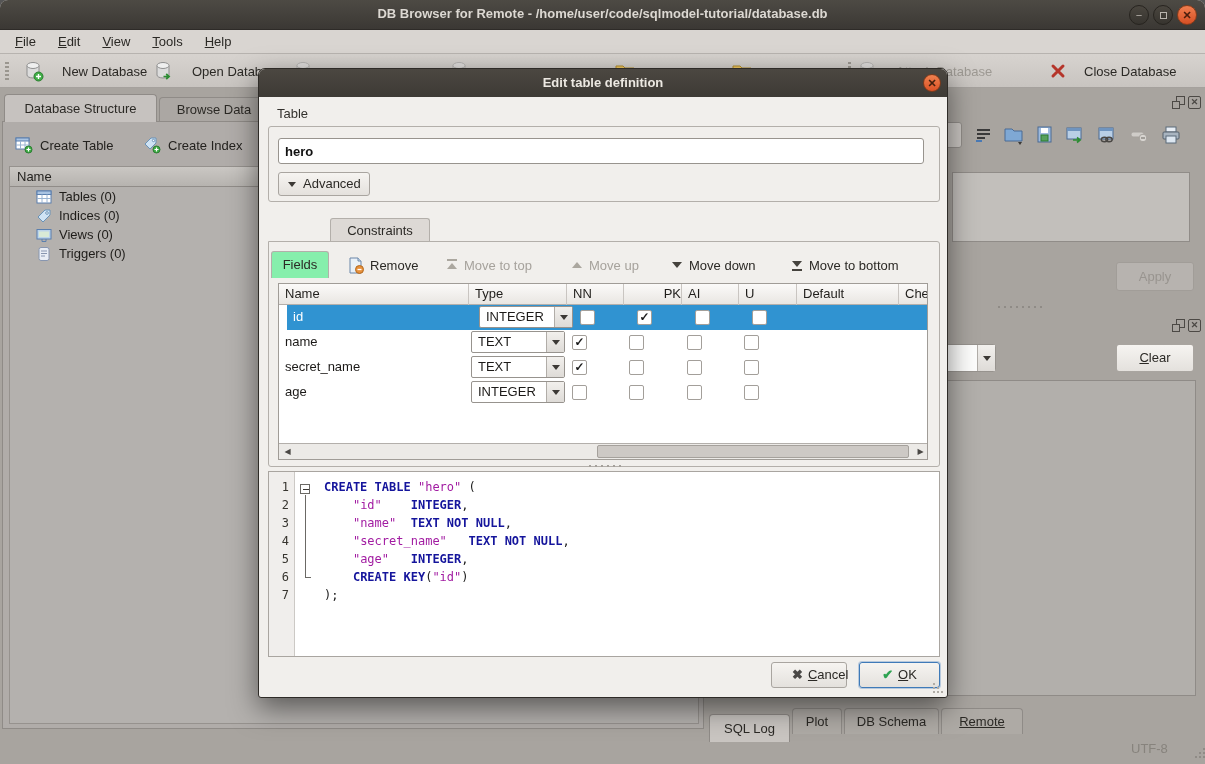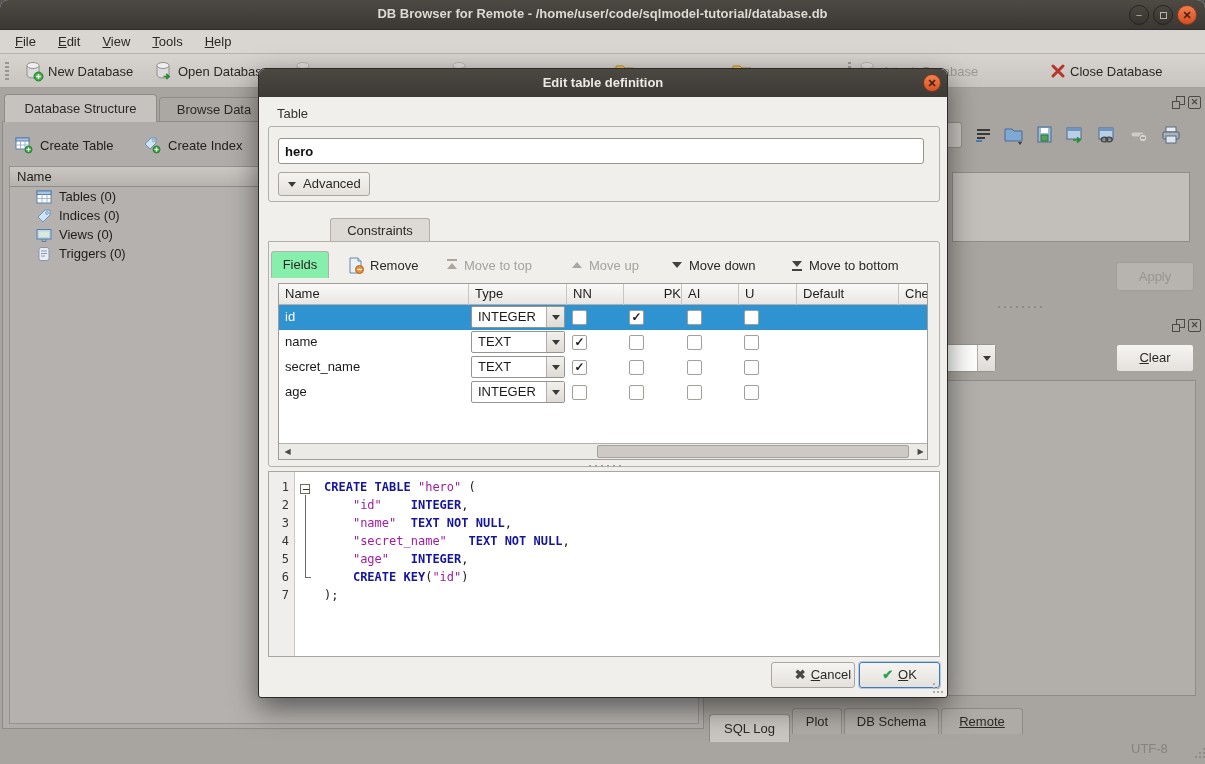--- a/index.html
+++ b/index.html
@@ -22,21 +22,21 @@
 
   .menubar { position:absolute; left:0; top:30px; width:100%; height:24px;
     background:#d9d5d1; border-bottom:1px solid #b7b3af; display:flex; align-items:center; padding-left:4px; }
   .menu-item { padding:3px 11px; color:#2b2925; }
   .menu-item u { text-decoration:underline; }
 
   .toolbar { position:absolute; left:0; top:54px; width:100%; height:34px;
     background:linear-gradient(#d7d3cf,#c8c4c0); border-bottom:1px solid #a5a19d; }
   .tb-handle { position:absolute; left:5px; top:8px; width:4px; height:18px;
     background:repeating-linear-gradient(#9a968f 0 2px, transparent 2px 4px); }
-  .tb-item { position:absolute; top:5px; height:24px; display:flex; align-items:center; gap:4px;
+  .tb-item { position:absolute; top:5px; height:24px; display:flex; align-items:center; gap:18px;
     color:#2b2925; white-space:nowrap; }
   .tb-item.disabled { color:#9d9993; }
   .tb-item.disabled svg { opacity:.45; filter:grayscale(1); }
   .tb-sep { position:absolute; top:8px; width:3px; height:18px;
     background:repeating-linear-gradient(#9a968f 0 2px, transparent 2px 4px); }
   .ti-new-database { left:22px; } .ti-open-database { left:152px; }
   .ti-write-changes { left:292px; } .ti-revert-changes { left:448px; }
   .ti-open-project { left:614px; } .ti-save-project { left:731px; }
   .ti-attach-database { left:856px; } .ti-close-database { left:1050px; }
 
@@ -161,21 +161,21 @@
   .tok-kw { color:var(--kw); font-weight:bold; }
   .tok-str { color:var(--str); }
   .fold-box { position:absolute; left:31px; top:12px; width:10px; height:10px;
     background:#fff; border:1px solid #6b6965; }
   .fold-box::after { content:''; position:absolute; left:2px; top:4px; width:6px; height:1px; background:#3a3835; }
   .fold-vline { position:absolute; left:36px; top:23px; width:1px; height:82px; background:#6b6965; }
   .fold-corner { position:absolute; left:36px; top:105px; width:6px; height:1px; background:#6b6965; }
   .sql-splitdots { position:absolute; left:330px; top:396px; width:32px; height:2px;
     background:repeating-linear-gradient(90deg,#a5a19b 0 2px, transparent 2px 6px); }
 
-  .d-cancel { position:absolute; left:512px; top:593px; width:84px; height:26px; line-height:24px;padding-left:20px; }
+  .d-cancel { position:absolute; left:512px; top:593px; width:76px; height:26px; line-height:24px;padding-left:20px; }
   .d-ok { position:absolute; left:600px; top:593px; width:81px; height:26px; line-height:24px;
     border:1px solid #3f7ab8; box-shadow:0 0 0 1px rgba(74,132,196,.35); }
   .x-glyph { color:#4a4846; font-weight:bold; margin-right:5px; }
   .v-glyph { color:var(--ok); font-weight:bold; margin-right:5px; }
   .d-grip { position:absolute; right:4px; bottom:4px; width:2px; height:2px; background:#b0aca6;
     box-shadow:-4px 0 #b0aca6, -8px 0 #b0aca6, -4px -4px #b0aca6, -8px -4px #b0aca6, -8px -8px #b0aca6; }
 </style>
 </head>
 <body>
 
@@ -487,21 +487,21 @@
           <div class="g-hcell" style="left: 0px; width: 190px;">Name</div>
           <div class="g-hcell" style="left: 190px; width: 98px;">Type</div>
           <div class="g-hcell" style="left: 288px; width: 57px;">NN</div>
           <div class="g-hcell" style="left: 345px; width: 58px; text-align: right;">PK</div>
           <div class="g-hcell" style="left: 403px; width: 57px;">AI</div>
           <div class="g-hcell" style="left: 460px; width: 58px;">U</div>
           <div class="g-hcell" style="left: 518px; width: 102px;">Default</div>
           <div class="g-hcell" style="left: 620px; width: 44px;">Check</div>
         </div>
       <div id="grid-rows">
-          <div class="g-row selected" style="top: 21px;">
+          <div class="g-row selected" style="top: 21px; margin-left: 8px;">
             <span class="g-name">id</span>
             <div class="combo" style="left: 192px; top: 1px; width: 94px;">
               <span class="combo-txt">INTEGER</span>
               <span class="combo-arrow-seg">
                 <i class="tri-dn"></i>
               </span>
             </div>
             <div class="checkbox" style="left: 293px;"></div>
             <div class="checkbox" style="left: 350px;">✓</div>
             <div class="checkbox" style="left: 408px;"></div>

